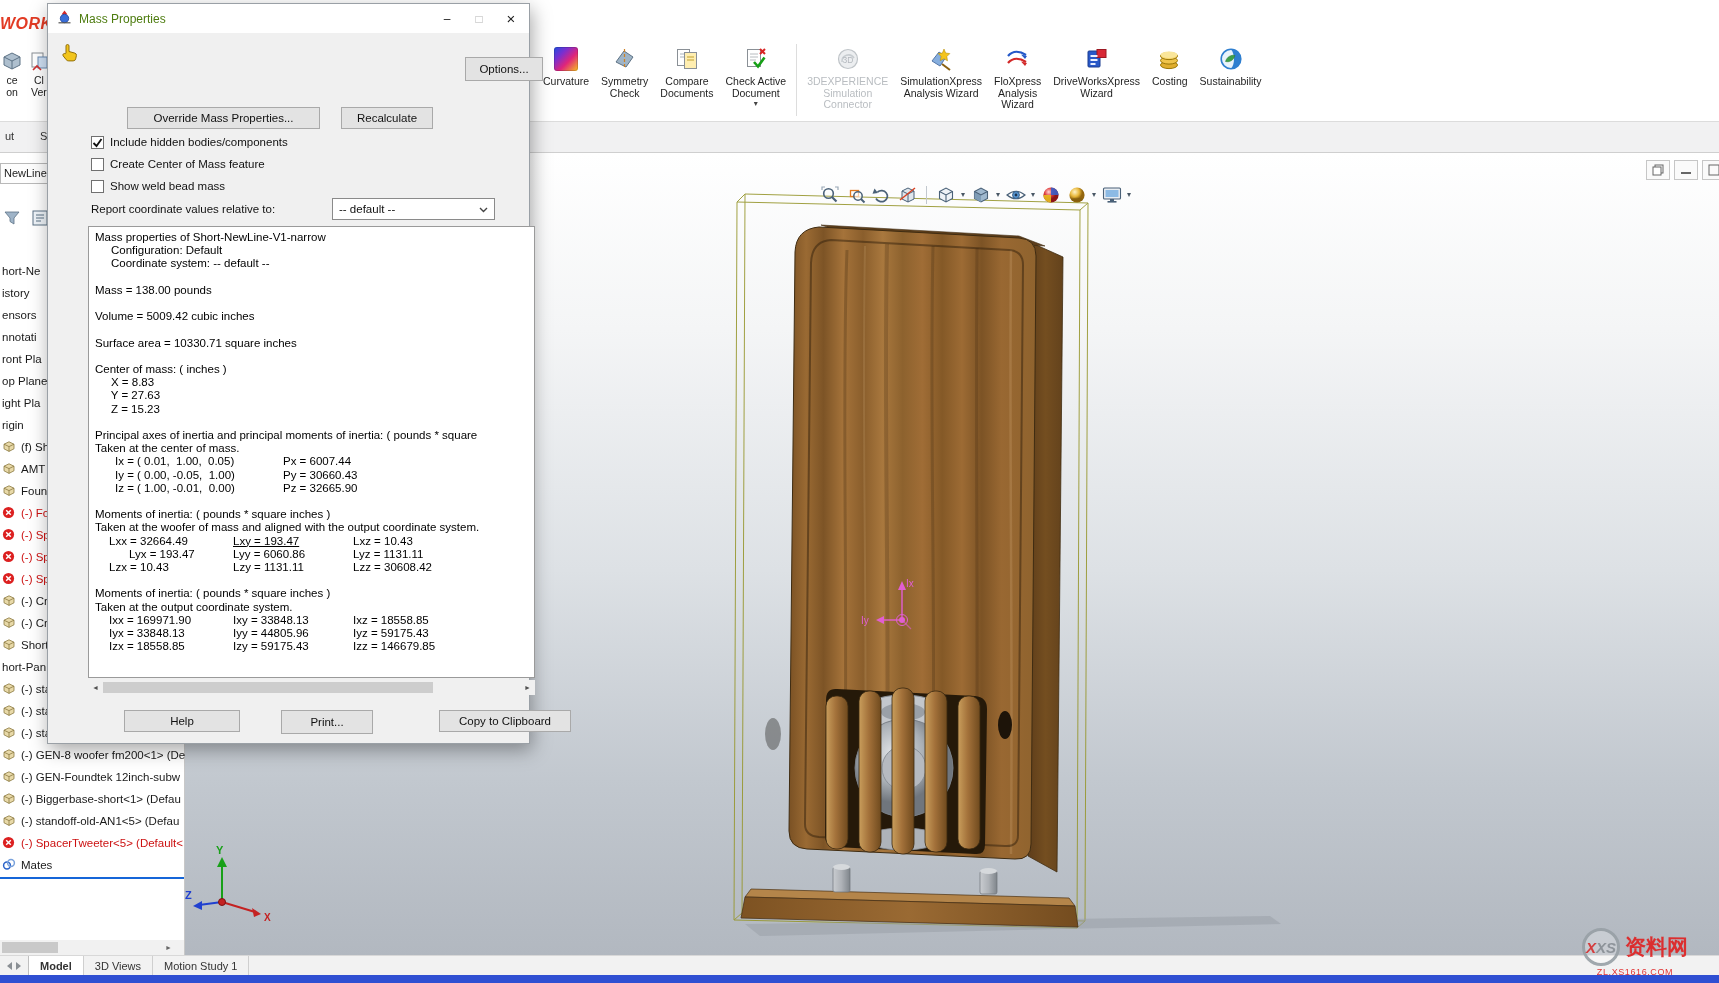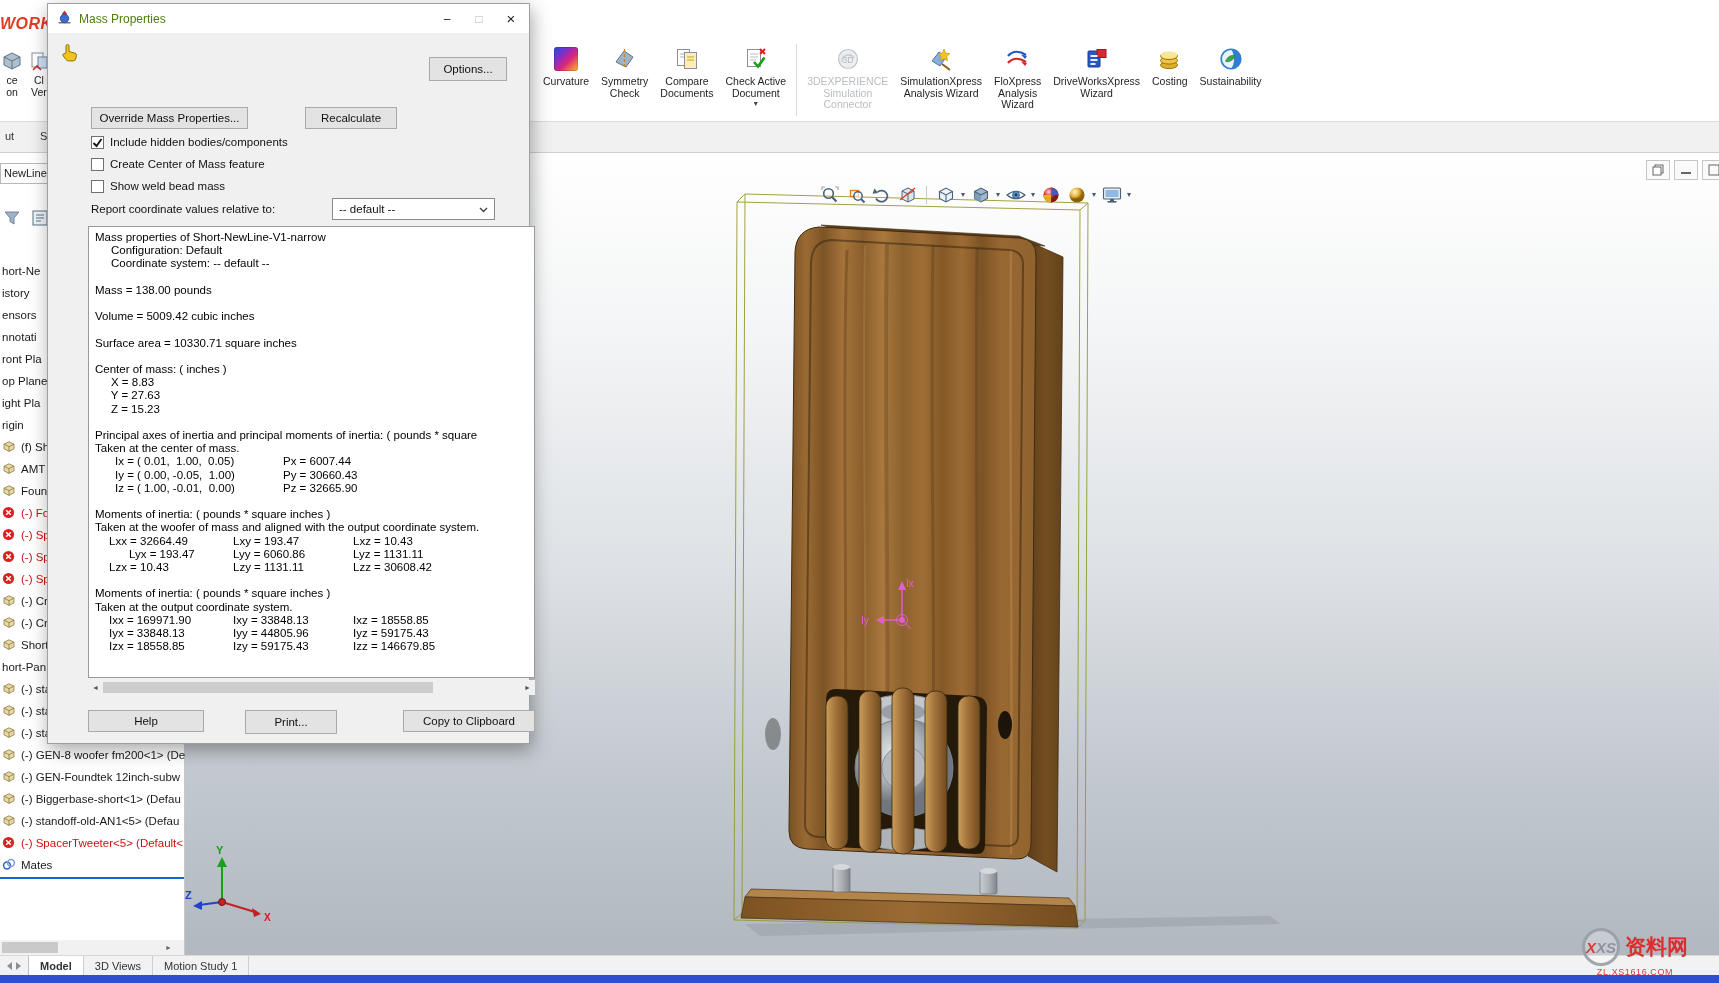--- a/index.html
+++ b/index.html
@@ -66,23 +66,23 @@
   #taskbar{position:absolute;left:0;top:975px;width:100%;height:8px;background:#2f4fd2;}
 
   
   #dialog{position:absolute;left:47px;top:3px;width:483px;height:741px;background:#f0f0f0;border:1px solid #9aa0a6;box-shadow:2px 6px 18px rgba(0,0,0,.35);z-index:10;}
   #dlg-title{height:29px;background:#fff;display:flex;align-items:center;padding:0 2px 0 9px;}
   #dlg-title-text{flex:1;font-size:12px;color:#4d7c0f;margin-left:7px;}
   .dlg-tbtn{width:32px;height:24px;display:flex;align-items:center;justify-content:center;font-size:12px;color:#222;cursor:pointer;}
   .dlg-tbtn.dim{color:#b5b5b5;}
   #dlg-hand{position:absolute;left:11px;top:37px;}
   #dlg-filebox{position:absolute;left:42px;top:31px;width:306px;height:62px;background:#d6e7f8;border:1px solid #6b9bd2;font-size:11.5px;color:#111;padding:4px 6px;cursor:text;}
-  .btn{position:absolute;background:#e3e3e3;border:1px solid #a9a9a9;font-size:11.5px;color:#111;display:flex;align-items:center;justify-content:center;cursor:pointer;}
+  .btn{position:absolute;background:#e3e3e3;border:1px solid #a9a9a9;font-size:11.5px;color:#111;display:flex;align-items:center;justify-content:center;cursor:pointer;margin-left:36px;}
   #dlg-options{left:381px;top:53px;width:78px;height:24px;}
-  #dlg-override{left:43px;top:103px;width:157px;height:22px;}
+  #dlg-override{left:43px;top:103px;width:193px;height:22px;}
   #dlg-recalc{left:257px;top:103px;width:92px;height:22px;}
   #dlg-cbs{position:absolute;left:43px;top:127px;}
   .cb-row{display:flex;align-items:center;height:22px;cursor:pointer;}
   .cb-box{width:13px;height:13px;border:1px solid #707070;background:#fff;margin-right:6px;display:flex;align-items:center;justify-content:center;}
   .cb-label{font-size:11.5px;color:#111;}
   #dlg-report-label{position:absolute;left:43px;top:199px;font-size:11.5px;color:#111;}
   #dlg-combo{position:absolute;left:284px;top:194px;width:163px;height:22px;background:#fff;border:1px solid #8a8a8a;display:flex;align-items:center;justify-content:space-between;padding:0 6px;font-size:11.5px;color:#111;cursor:pointer;}
   #dlg-results{position:absolute;left:40px;top:222px;width:447px;height:452px;background:#fff;border:1px solid #9a9a9a;overflow:hidden;padding:4px 0 0 6px;}
   .res-line{font-size:11.5px;line-height:13.2px;white-space:pre;color:#000;}
   #dlg-hscroll{position:absolute;left:40px;top:676px;width:447px;height:15px;background:#f0f0f0;display:flex;align-items:center;}
@@ -777,21 +777,21 @@
         <div class="res-line">     Z = 15.23</div>
         <div class="res-line">&nbsp;</div>
         <div class="res-line">Principal axes of inertia and principal moments of inertia: ( pounds * square</div>
         <div class="res-line">Taken at the center of mass.</div>
         <div class="res-line" style="padding-left: 20px;"><span style="display: inline-block; width: 168px;">Ix = ( 0.01,  1.00,  0.05)</span><span>Px = 6007.44</span></div>
         <div class="res-line" style="padding-left: 20px;"><span style="display: inline-block; width: 168px;">Iy = ( 0.00, -0.05,  1.00)</span><span>Py = 30660.43</span></div>
         <div class="res-line" style="padding-left: 20px;"><span style="display: inline-block; width: 168px;">Iz = ( 1.00, -0.01,  0.00)</span><span>Pz = 32665.90</span></div>
         <div class="res-line">&nbsp;</div>
         <div class="res-line">Moments of inertia: ( pounds * square inches )</div>
         <div class="res-line">Taken at the woofer of mass and aligned with the output coordinate system.</div>
-        <div class="res-line" style="padding-left: 14px;"><span style="display: inline-block; width: 124px;">Lxx = 32664.49</span><span style="display: inline-block; width: 120px;">Lxy = 193.47</span><span>Lxz = 10.43</span></div>
+        <div class="res-line" style="padding-left: 14px;"><span style="display: inline-block; width: 124px;">Lxx = 32664.49</span><span style="display: inline-block; width: 120px; text-decoration: underline;">Lxy = 193.47</span><span>Lxz = 10.43</span></div>
         <div class="res-line" style="padding-left: 14px;"><span style="display: inline-block; width: 124px; padding-left: 20px;">Lyx = 193.47</span><span style="display: inline-block; width: 120px;">Lyy = 6060.86</span><span>Lyz = 1131.11</span></div>
         <div class="res-line" style="padding-left: 14px;"><span style="display: inline-block; width: 124px;">Lzx = 10.43</span><span style="display: inline-block; width: 120px;">Lzy = 1131.11</span><span>Lzz = 30608.42</span></div>
         <div class="res-line">&nbsp;</div>
         <div class="res-line">Moments of inertia: ( pounds * square inches )</div>
         <div class="res-line">Taken at the output coordinate system.</div>
         <div class="res-line" style="padding-left: 14px;"><span style="display: inline-block; width: 124px;">Ixx = 169971.90</span><span style="display: inline-block; width: 120px;">Ixy = 33848.13</span><span>Ixz = 18558.85</span></div>
         <div class="res-line" style="padding-left: 14px;"><span style="display: inline-block; width: 124px;">Iyx = 33848.13</span><span style="display: inline-block; width: 120px;">Iyy = 44805.96</span><span>Iyz = 59175.43</span></div>
         <div class="res-line" style="padding-left: 14px;"><span style="display: inline-block; width: 124px;">Izx = 18558.85</span><span style="display: inline-block; width: 120px;">Izy = 59175.43</span><span>Izz = 146679.85</span></div>
       </div>
     <div id="dlg-hscroll">

